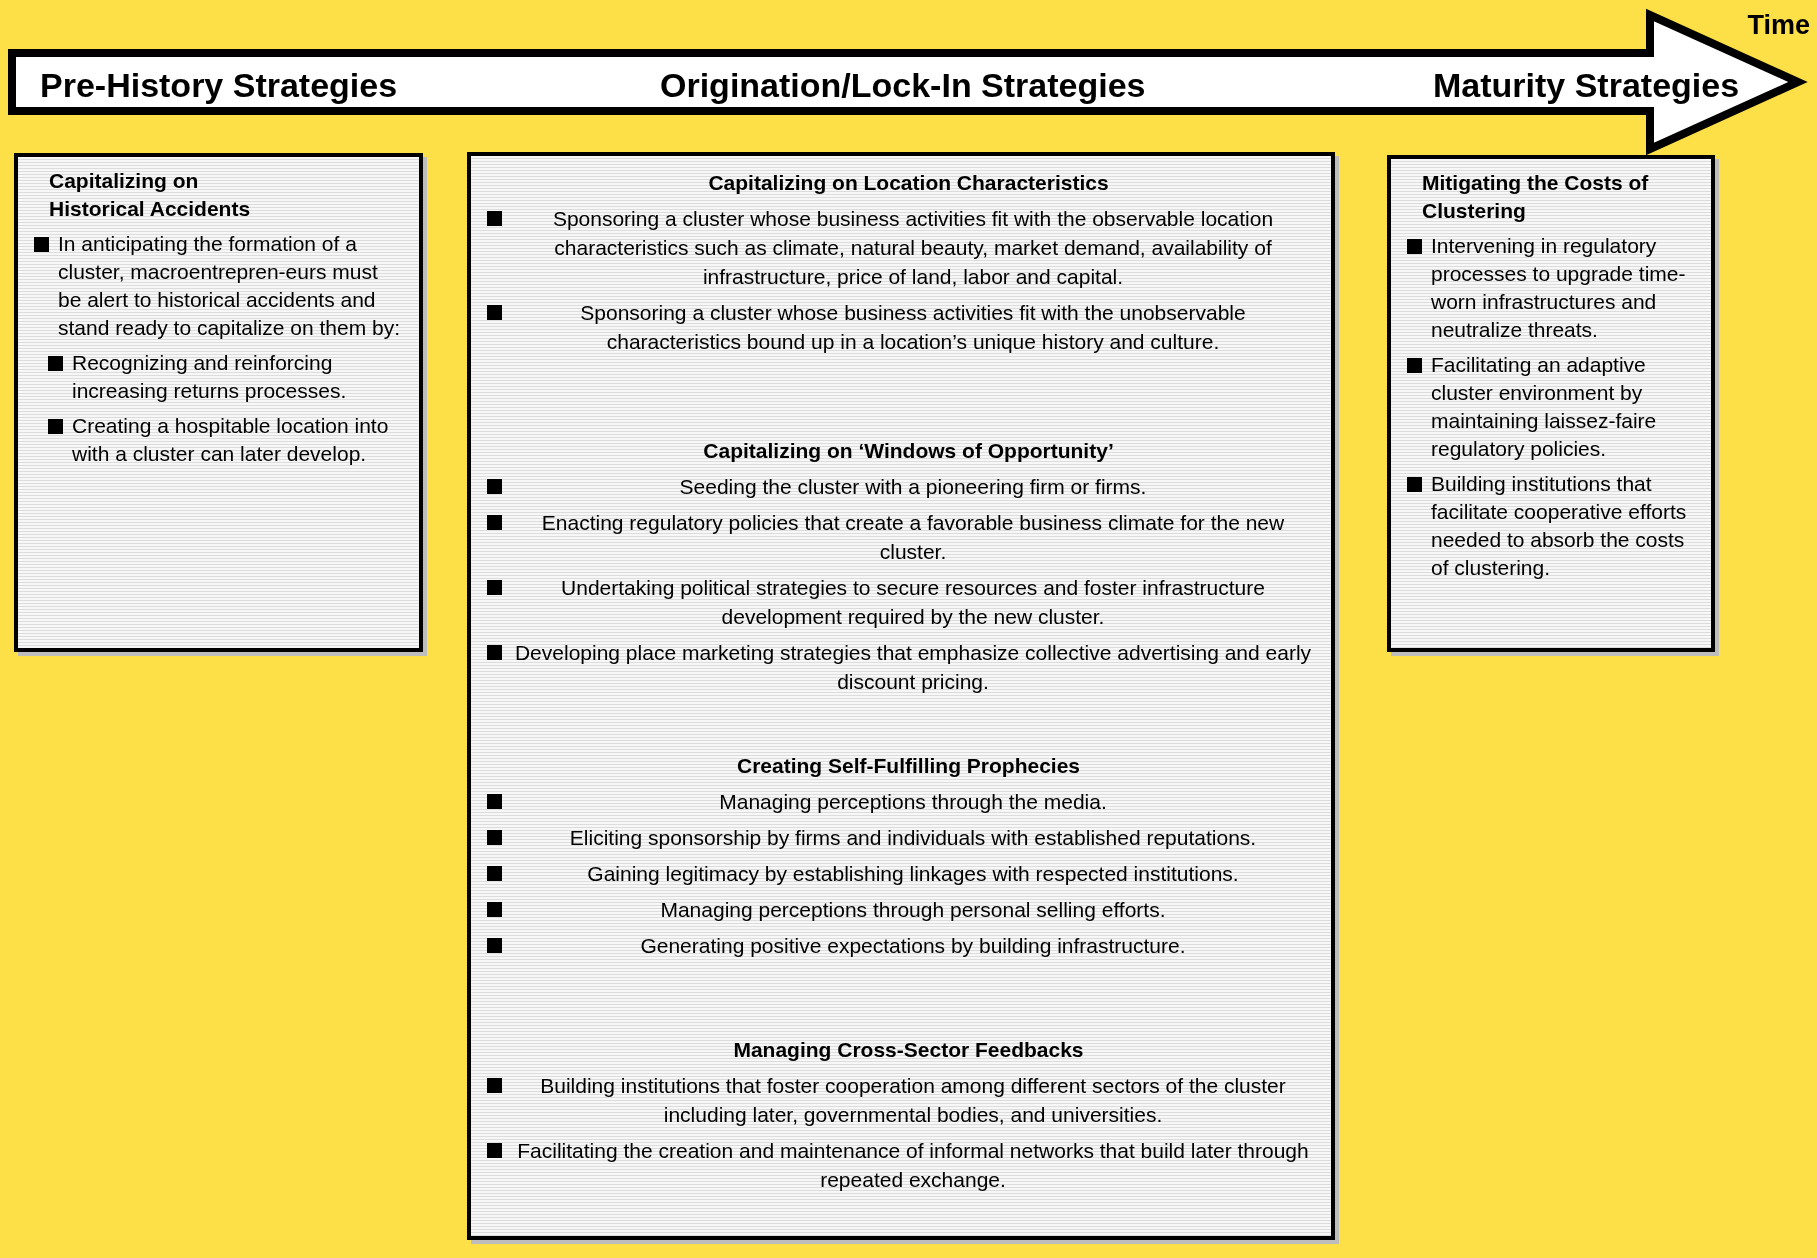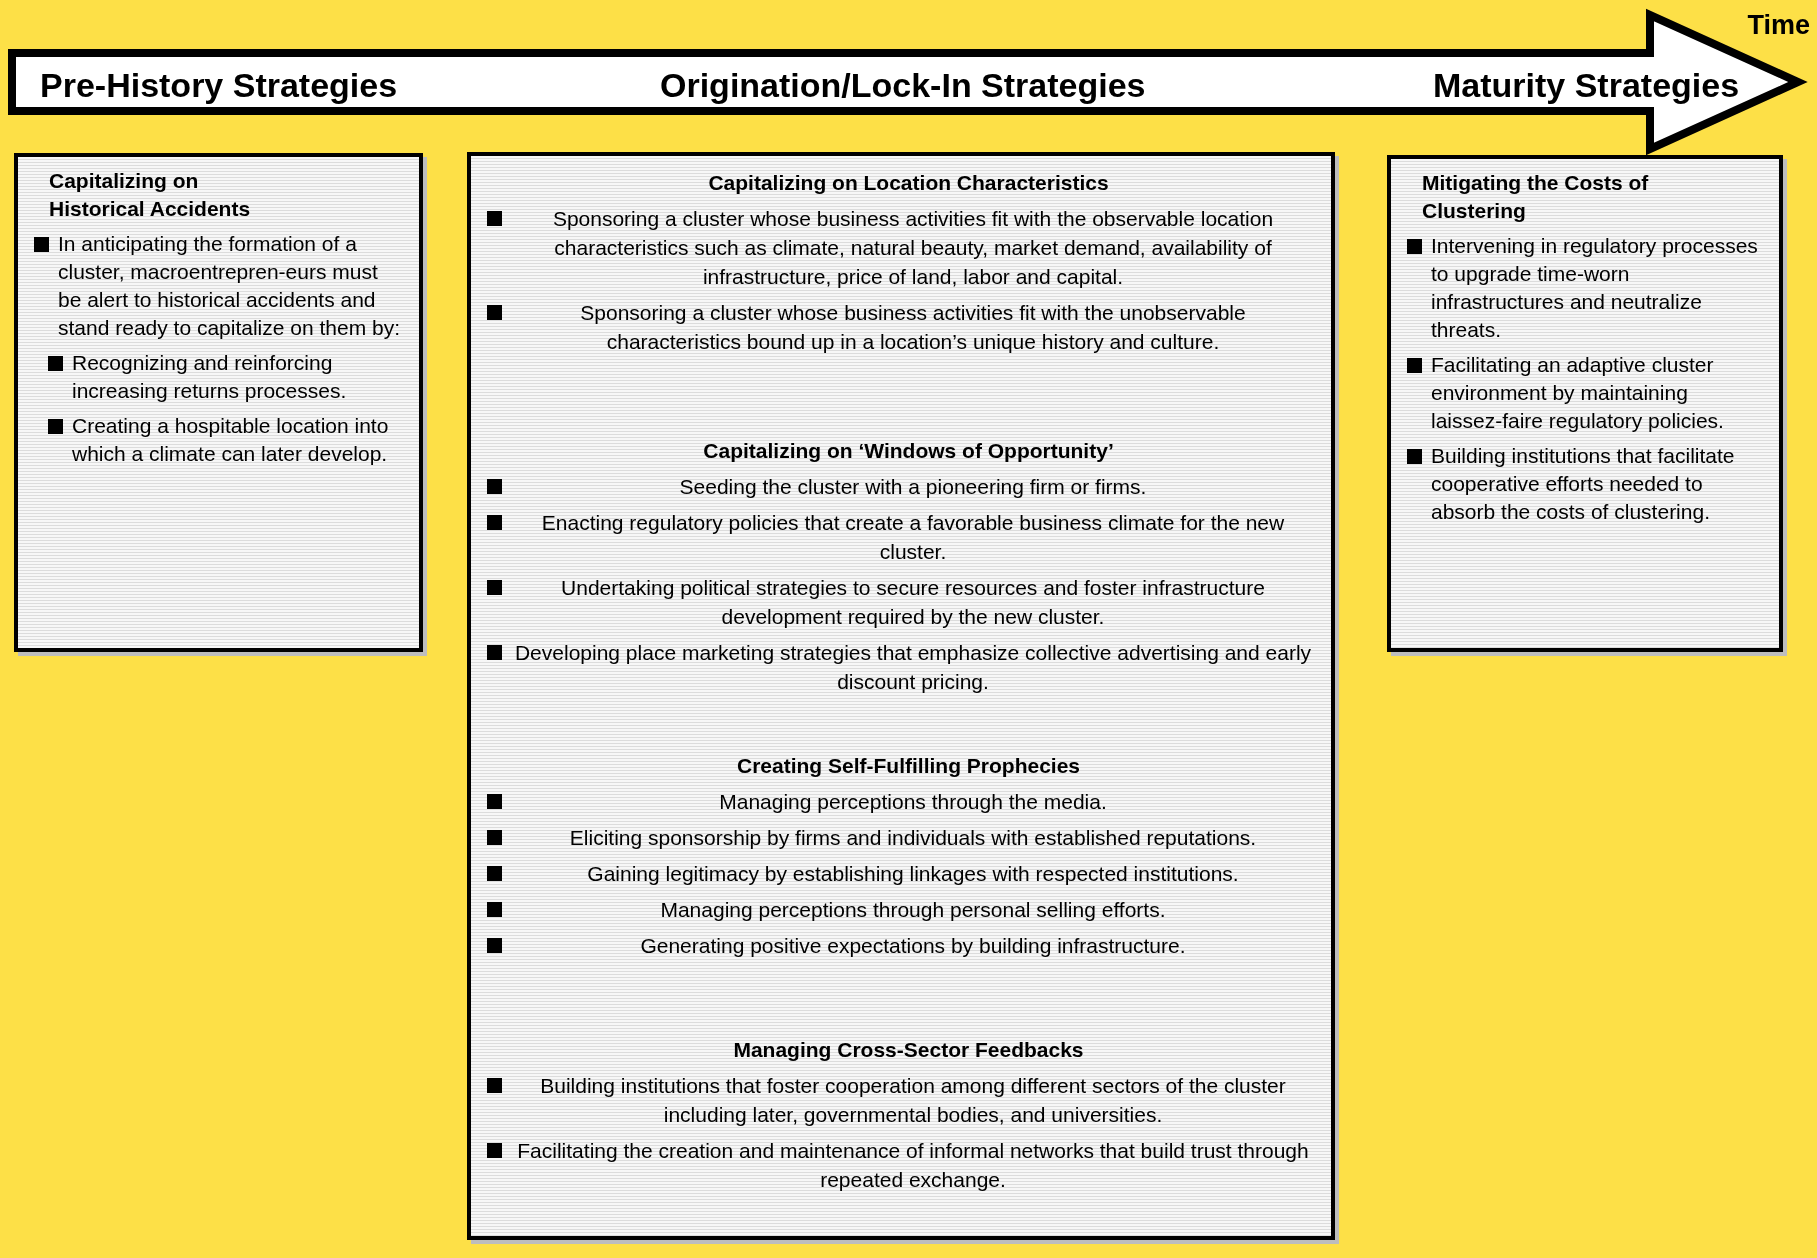--- a/index.html
+++ b/index.html
@@ -18,21 +18,21 @@
     position:absolute;top:10px;right:7px;font-size:27px;font-weight:bold;
   }
   .box{
     position:absolute;border:4px solid #000;box-sizing:border-box;
     background:repeating-linear-gradient(180deg,#f7f7f7 0px,#f7f7f7 2px,#dcdcdc 2px,#dcdcdc 3px);
     box-shadow:4px 4px 0 #bdbdbd;
     font-size:21px;
   }
   .box-left {left:14px;  top:153px;width:409px;height:499px;padding:10px 16px;line-height:28px;}
   .box-mid  {left:467px; top:152px;width:868px;height:1088px;padding:12px 16px;line-height:29px;text-align:center;}
-  .box-right{left:1387px;top:155px;width:396px;height:497px;padding:10px 16px;line-height:28px;}
+  .box-right{left:1387px;top:155px;width:328px;height:497px;padding:10px 16px;line-height:28px;}
   .box-title,.sec-title{font-weight:bold;margin:0 0 7px 15px;}
   .bullet{display:flex;margin-top:7px;}
   .sq{flex:none;width:15px;height:15px;background:#000;margin:7px 9px 0 0;}
   .txt{flex:1;}
   .lvl2{margin-left:14px;}
   .sec-g1{margin-top:80px;}
   .sec-g2{margin-top:55px;}
   .sec-g3{margin-top:75px;}
 </style>
 </head>
@@ -58,21 +58,21 @@
     <div class="bullet">
       <span class="sq"></span>
       <div class="txt">In anticipating the formation of a cluster, macroentrepren-eurs must be alert to historical accidents and stand ready to capitalize on them by:</div>
     </div>
     <div class="bullet lvl2">
       <span class="sq"></span>
       <div class="txt">Recognizing and reinforcing increasing returns processes.</div>
     </div>
     <div class="bullet lvl2">
       <span class="sq"></span>
-      <div class="txt">Creating a hospitable location into which a climate can later develop.</div>
+      <div class="txt">Creating a hospitable location into with a cluster can later develop.</div>
     </div>
   </div>
 
   <div class="box box-mid">
 
     <div class="sec">
       <div class="sec-title">Capitalizing on Location Characteristics</div>
       <div class="bullet">
         <span class="sq"></span>
         <div class="txt">Sponsoring a cluster whose business activities fit with the observable location characteristics such as climate, natural beauty, market demand, availability of infrastructure, price of land, labor and capital.</div>
@@ -128,21 +128,21 @@
     </div>
 
     <div class="sec sec-g3">
       <div class="sec-title">Managing Cross-Sector Feedbacks</div>
       <div class="bullet">
         <span class="sq"></span>
         <div class="txt">Building institutions that foster cooperation among different sectors of the cluster including later, governmental bodies, and universities.</div>
       </div>
       <div class="bullet">
         <span class="sq"></span>
-        <div class="txt">Facilitating the creation and maintenance of informal networks that build trust through repeated exchange.</div>
+        <div class="txt">Facilitating the creation and maintenance of informal networks that build later through repeated exchange.</div>
       </div>
     </div>
 
   </div>
 
   <div class="box box-right">
     <div class="box-title">
       <div>Mitigating the Costs of</div>
       <div>Clustering</div>
     </div>

